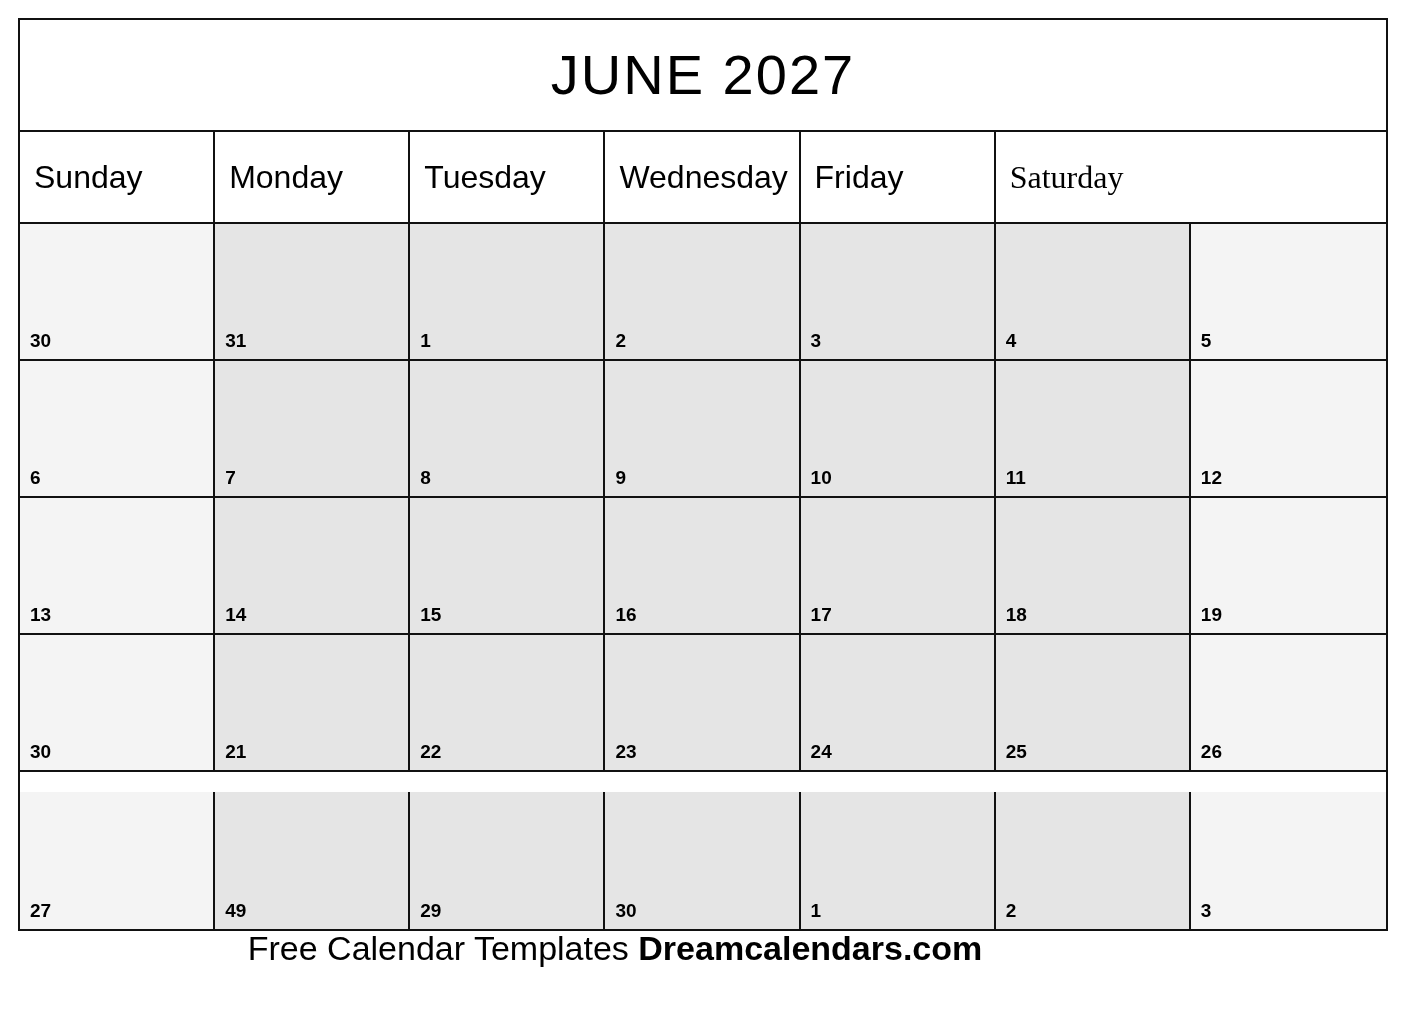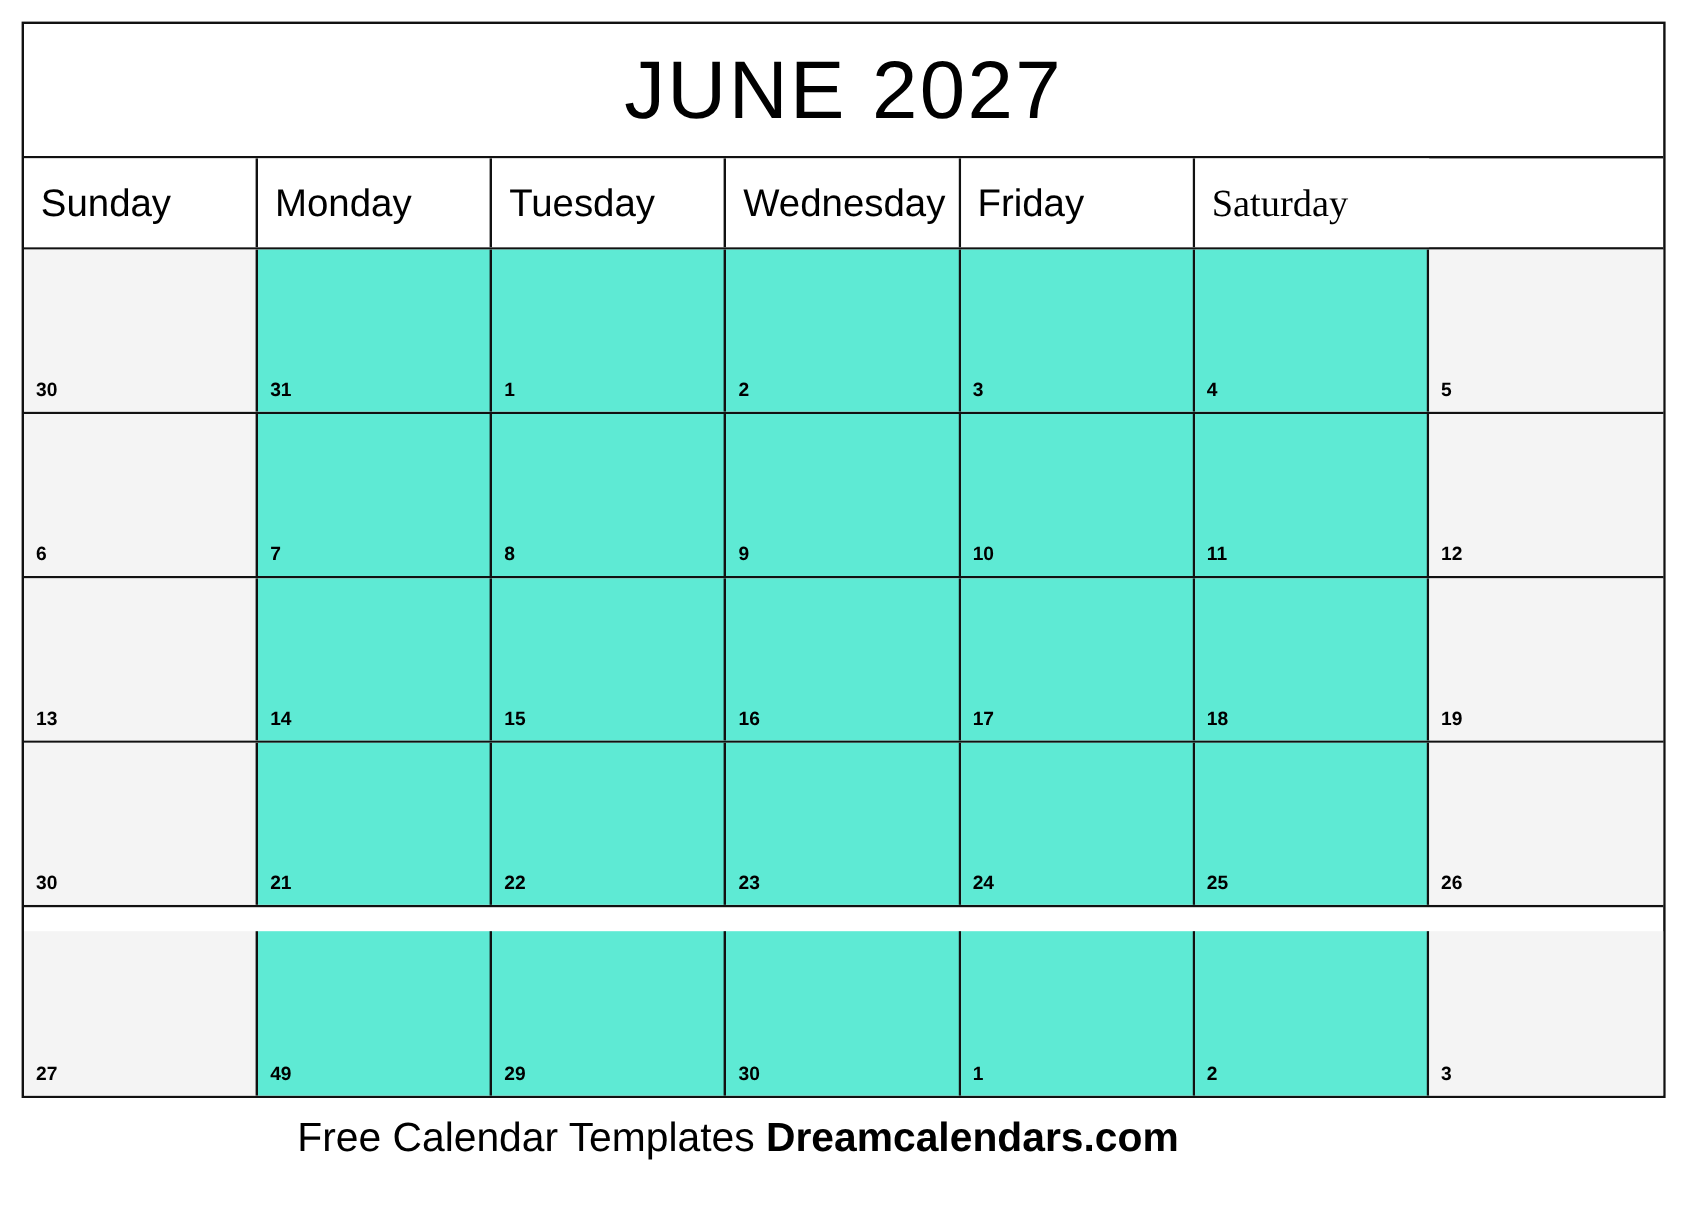--- a/index.html
+++ b/index.html
@@ -35,31 +35,31 @@
   .title-row {
     height: 112px;
     border-bottom: 2px solid #111111;
     display: flex;
     align-items: center;
     justify-content: center;
     box-sizing: border-box;
   }
   .title-row h1 {
     margin: 0;
-    font-size: 68px;
+    font-size: 56px;
     font-weight: 400;
     letter-spacing: 2px;
     line-height: 1;
     font-family: "Liberation Sans", sans-serif;
   }
 
   .weekdays {
     display: grid;
     grid-template-columns: repeat(7, 1fr);
-    height: 76px;
+    height: 92px;
     box-sizing: border-box;
     border-bottom: 2px solid #111111;
   }
   .weekday {
     display: flex;
     align-items: center;
     padding-left: 14px;
     font-size: 32px;
     font-weight: 400;
     box-sizing: border-box;
@@ -83,33 +83,33 @@
   }
   .week:last-child {
     border-bottom: none;
     margin-top: 20px;
   }
 
   .day {
     position: relative;
     box-sizing: border-box;
     border-right: 2px solid #111111;
-    background: #5eead4;
+    background: #e5e5e5;
   }
   .day:last-child {
     border-right: none;
   }
   .day.weekend {
     background: #f4f4f4;
   }
   .day .num {
     position: absolute;
     left: 10px;
     bottom: 9px;
-    font-size: 16px;
+    font-size: 19px;
     font-weight: bold;
     line-height: 1;
   }
 
   .footer {
     position: absolute;
     left: 0;
     top: 928px;
     width: 1230px;
     text-align: center;

